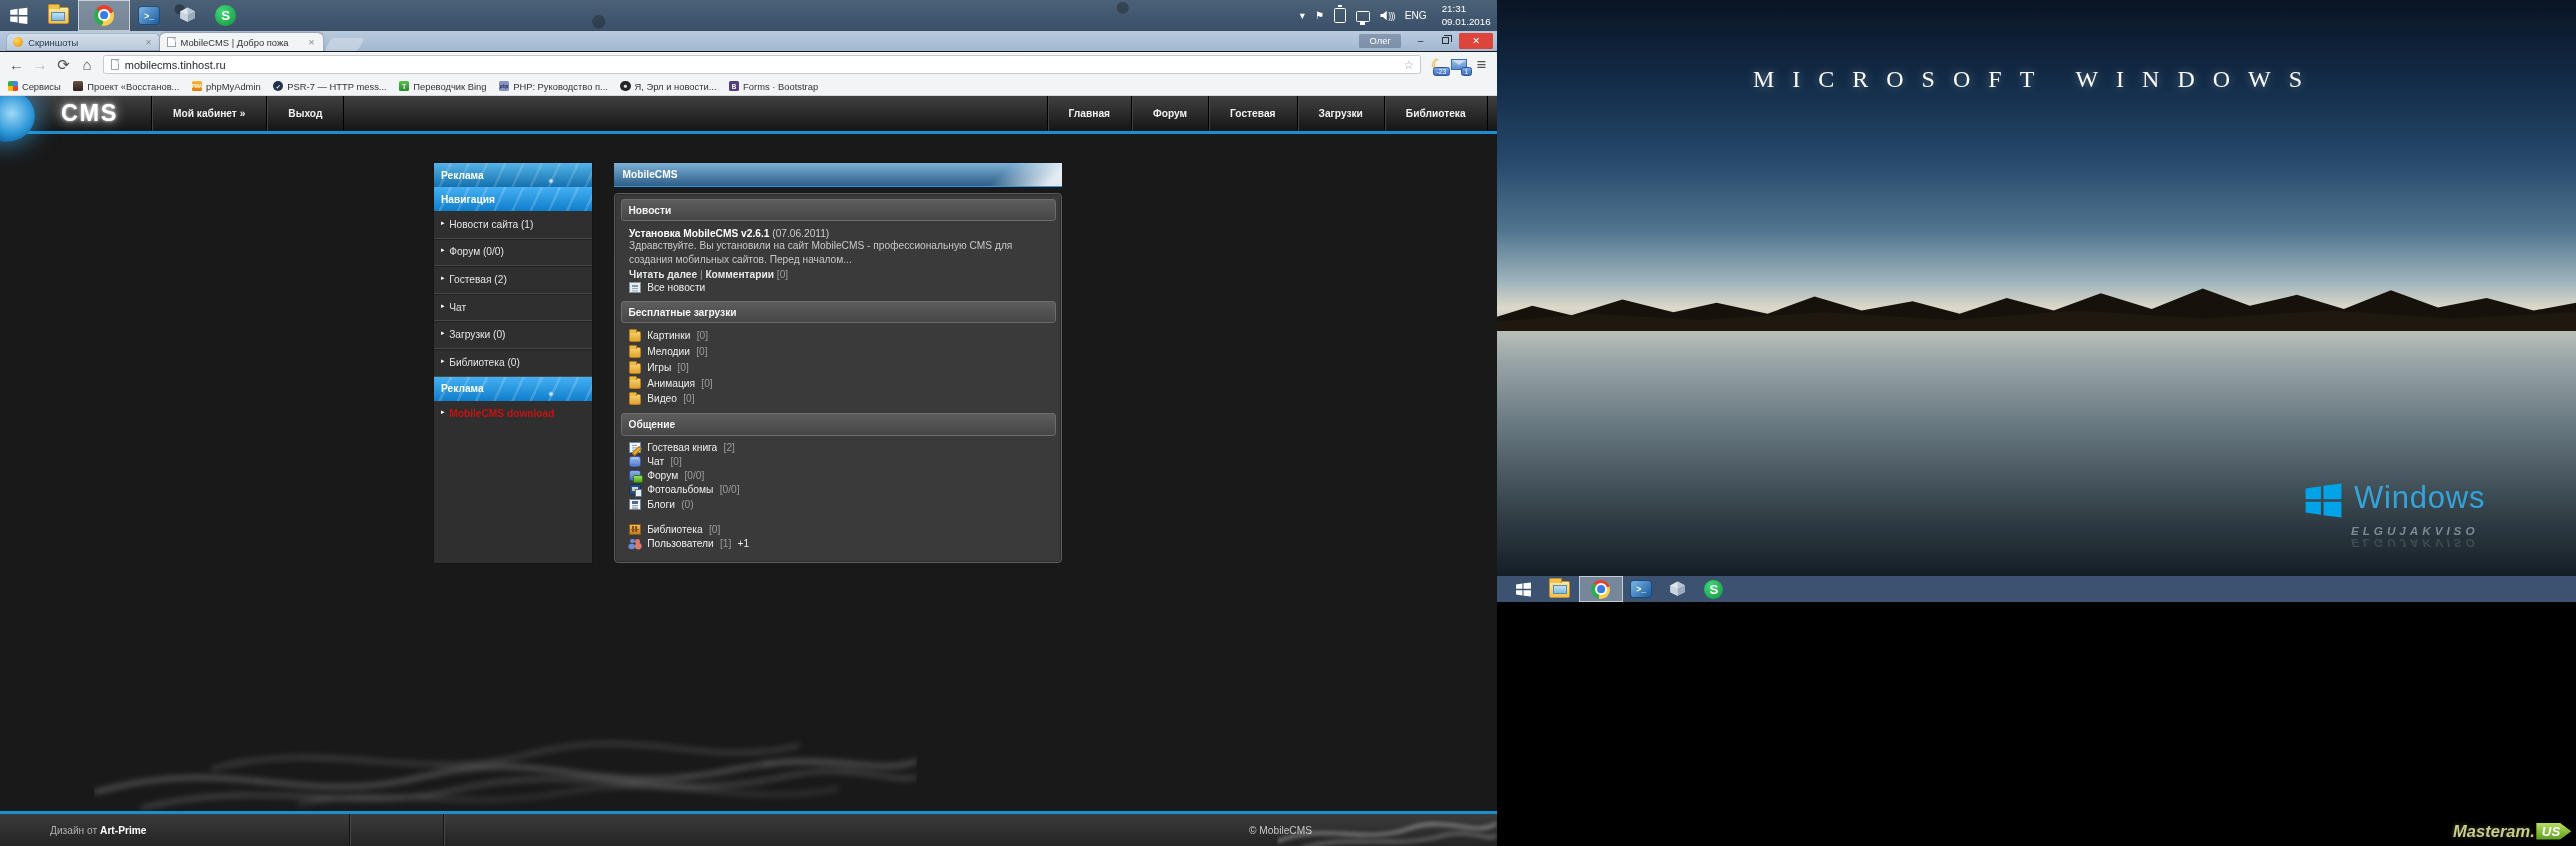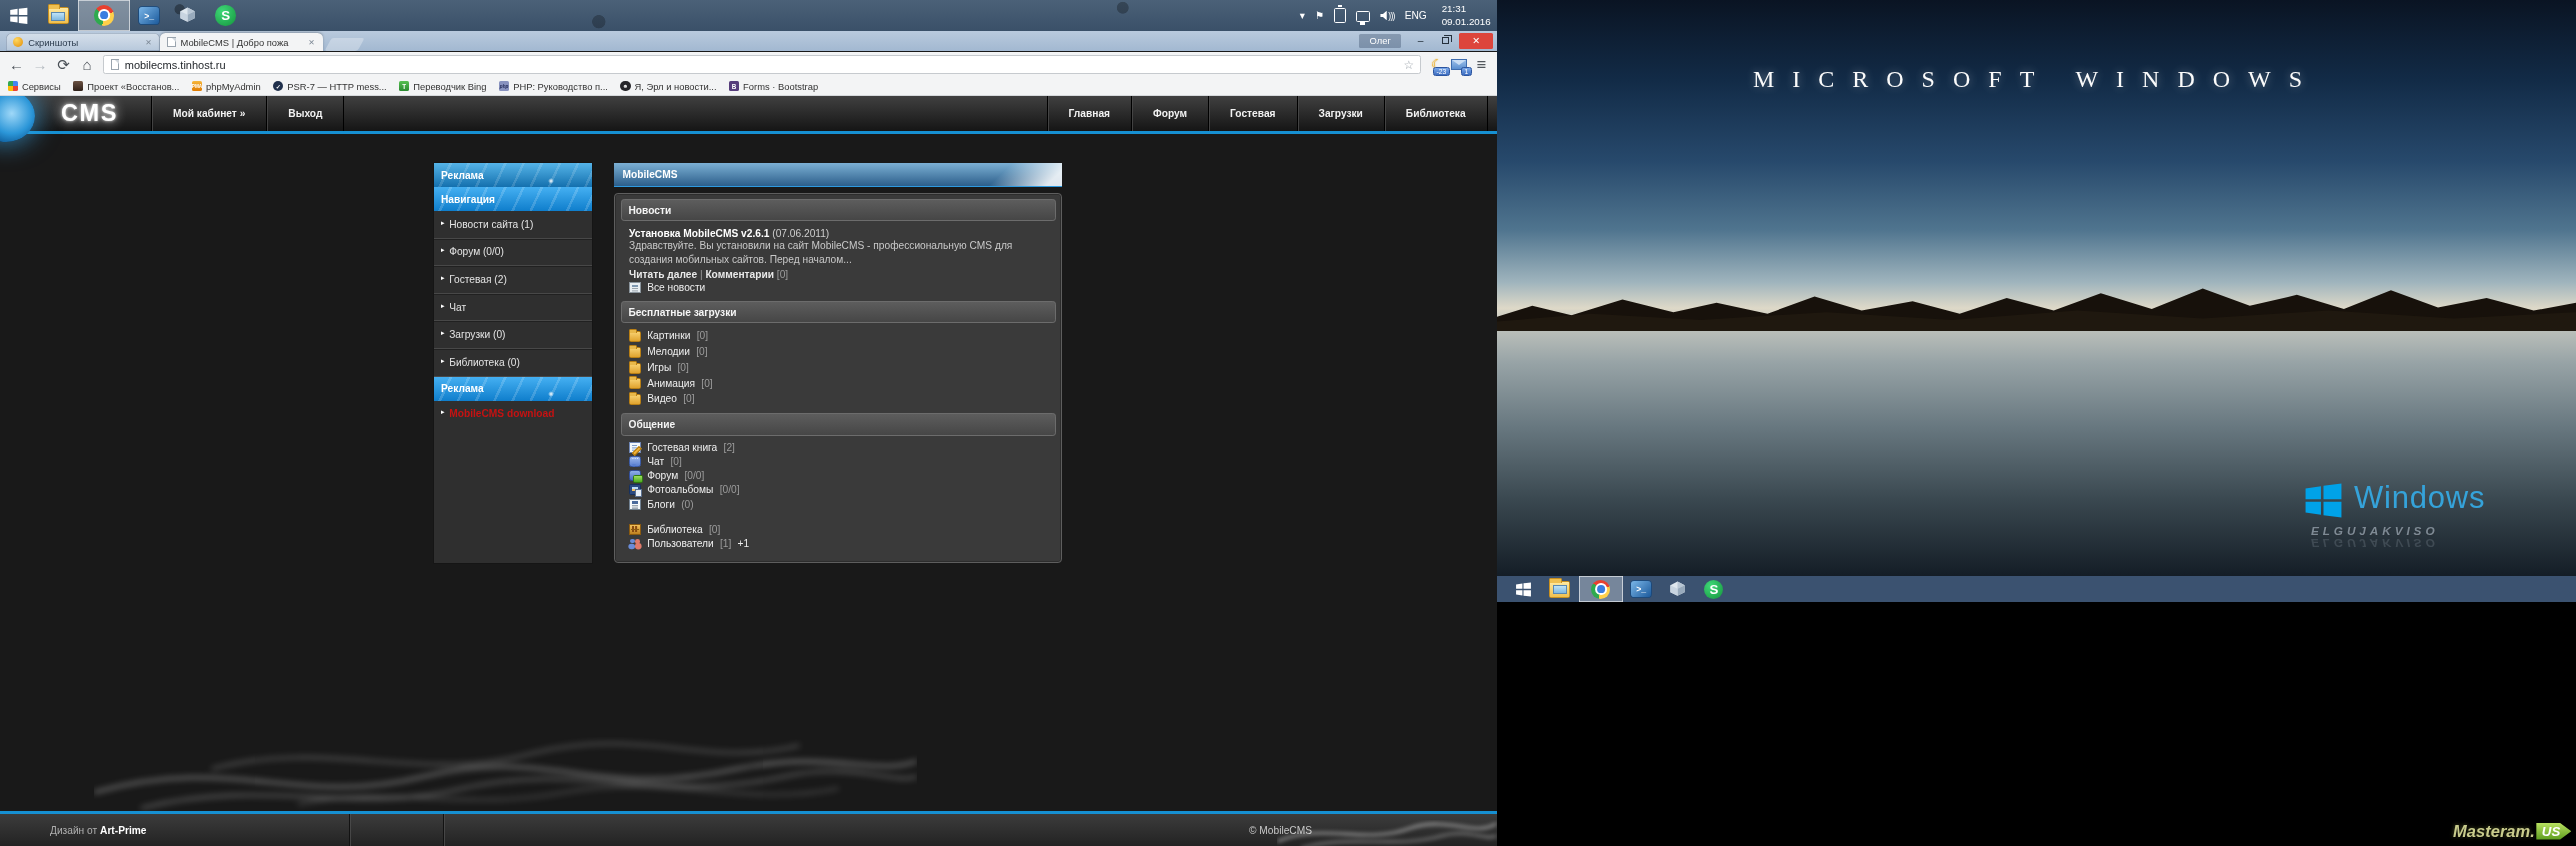--- a/index.html
+++ b/index.html
@@ -168,21 +168,21 @@
   
   .mon-right{position:absolute;left:1497px;top:0;width:1079px;height:847px;background:#000}
   .wall{position:absolute;left:0;top:0;width:1079px;height:576px;overflow:hidden;
     background:linear-gradient(180deg,#0a1423 0%,#122b47 14%,#27496c 28%,#50758f 40%,#9fb4bd 49%,#ded9c8 53.5%,#c3c6bf 56%,#97a3a6 63%,#687880 74%,#39474f 87%,#141d26 100%)}
   .wall-title{position:absolute;top:66px;left:0;right:0;text-align:center;font-family:"Liberation Serif",serif;
     font-size:24px;color:#fbfbfb;letter-spacing:18px;text-shadow:0 0 9.4px rgba(255,255,255,.4)}
   .mountains{position:absolute;left:0;top:276px;width:1079px;height:55px}
   .winlogo{position:absolute;left:806px;top:480px;display:flex;gap:10px}
   .winflag{width:41px;height:41px;flex:none}
   .winword{font-size:31px;color:#35a3da;letter-spacing:0.8px}
-  .elgu-wrap{position:absolute;left:814px;top:524px;text-align:center}
+  .elgu-wrap{position:absolute;left:854px;top:524px;text-align:center}
   .elgu{display:block;font-size:11.8px;font-weight:bold;font-style:italic;letter-spacing:3.9px;color:#7e8a94;text-shadow:0.8px 0.8px 0.8px #2a3138}
   .elgu.mirror{transform:scaleY(-1);opacity:.3;margin-top:-2.4px}
   .taskbar-bottom{position:absolute;left:0;top:576px;right:0;height:26px;background:#3b5270;display:flex;align-items:center;padding-left:9.4px}
   .taskbar-bottom .tkbtn{padding:0 8.6px}
   .taskbar-bottom .tkbtn.active{padding:0 12.5px}
   .taskbar-bottom .ic-chrome,.taskbar-bottom .ic-skype{width:19px;height:19px}
   .taskbar-bottom .ic-win{width:17px;height:17px}
   .blackzone{position:absolute;left:0;top:602px;right:0;bottom:0;background:#000}
   .watermark{position:absolute;right:4.7px;bottom:6.3px;display:flex;align-items:center;font-style:italic;font-weight:bold;font-size:16.5px}
   .wm-a{color:#c9cc8c;text-shadow:0.8px 0.8px 1.6px #000,0 0 4.7px rgba(180,190,90,.5)}

